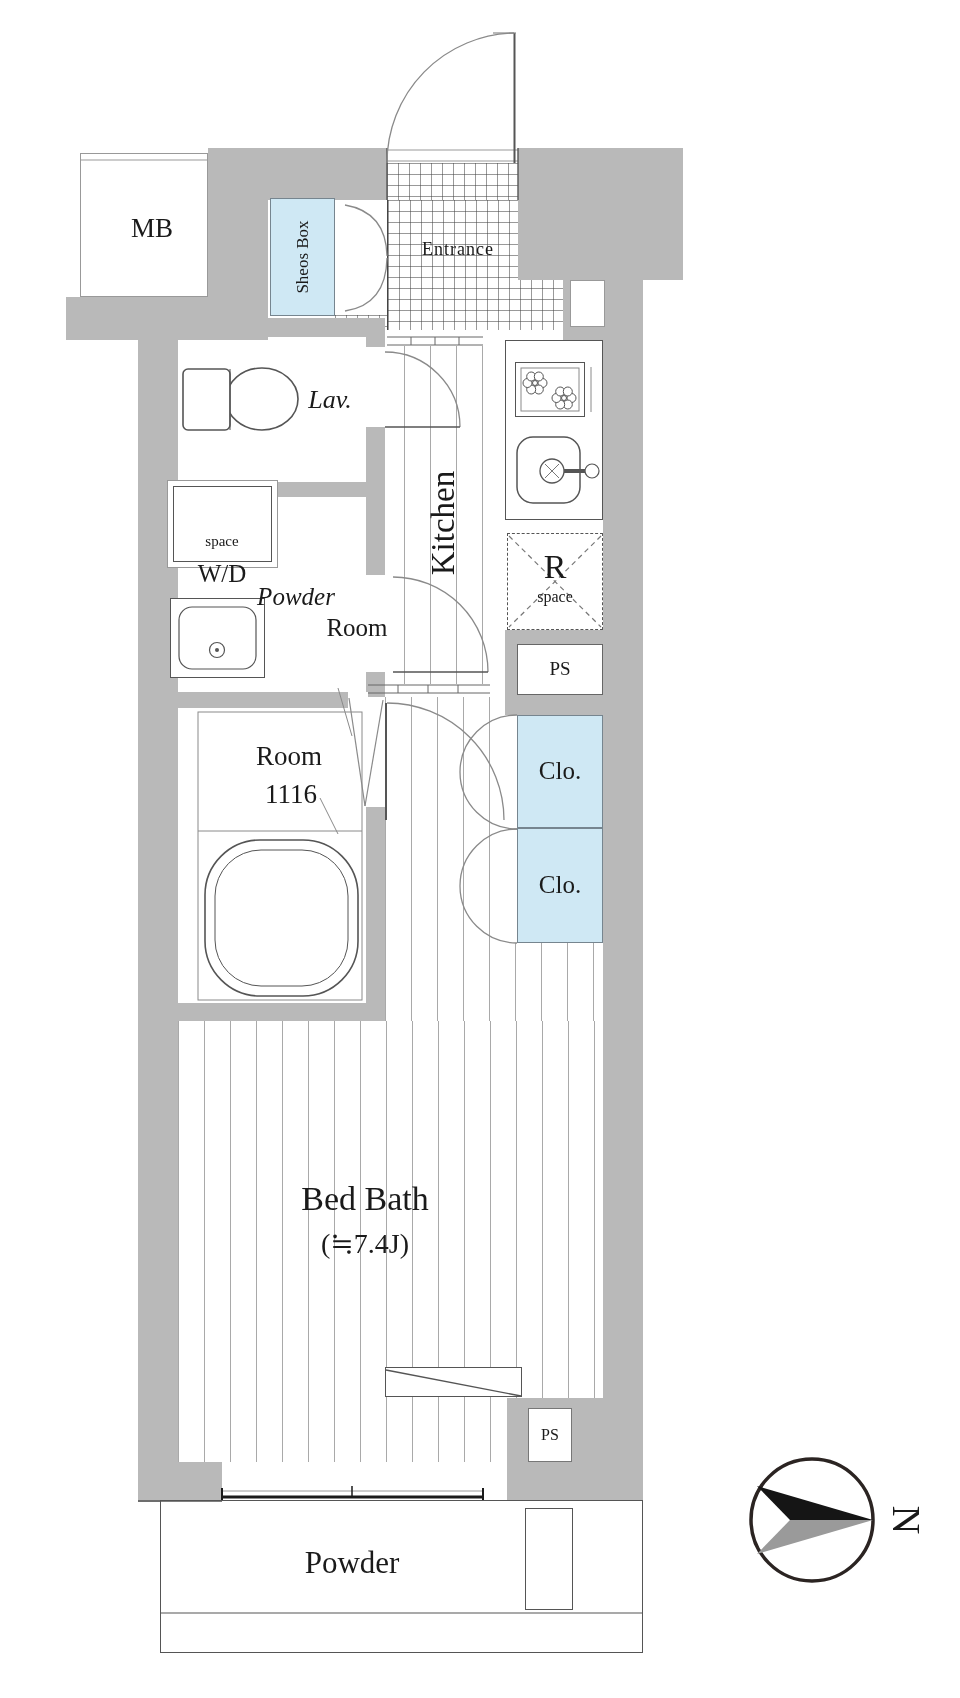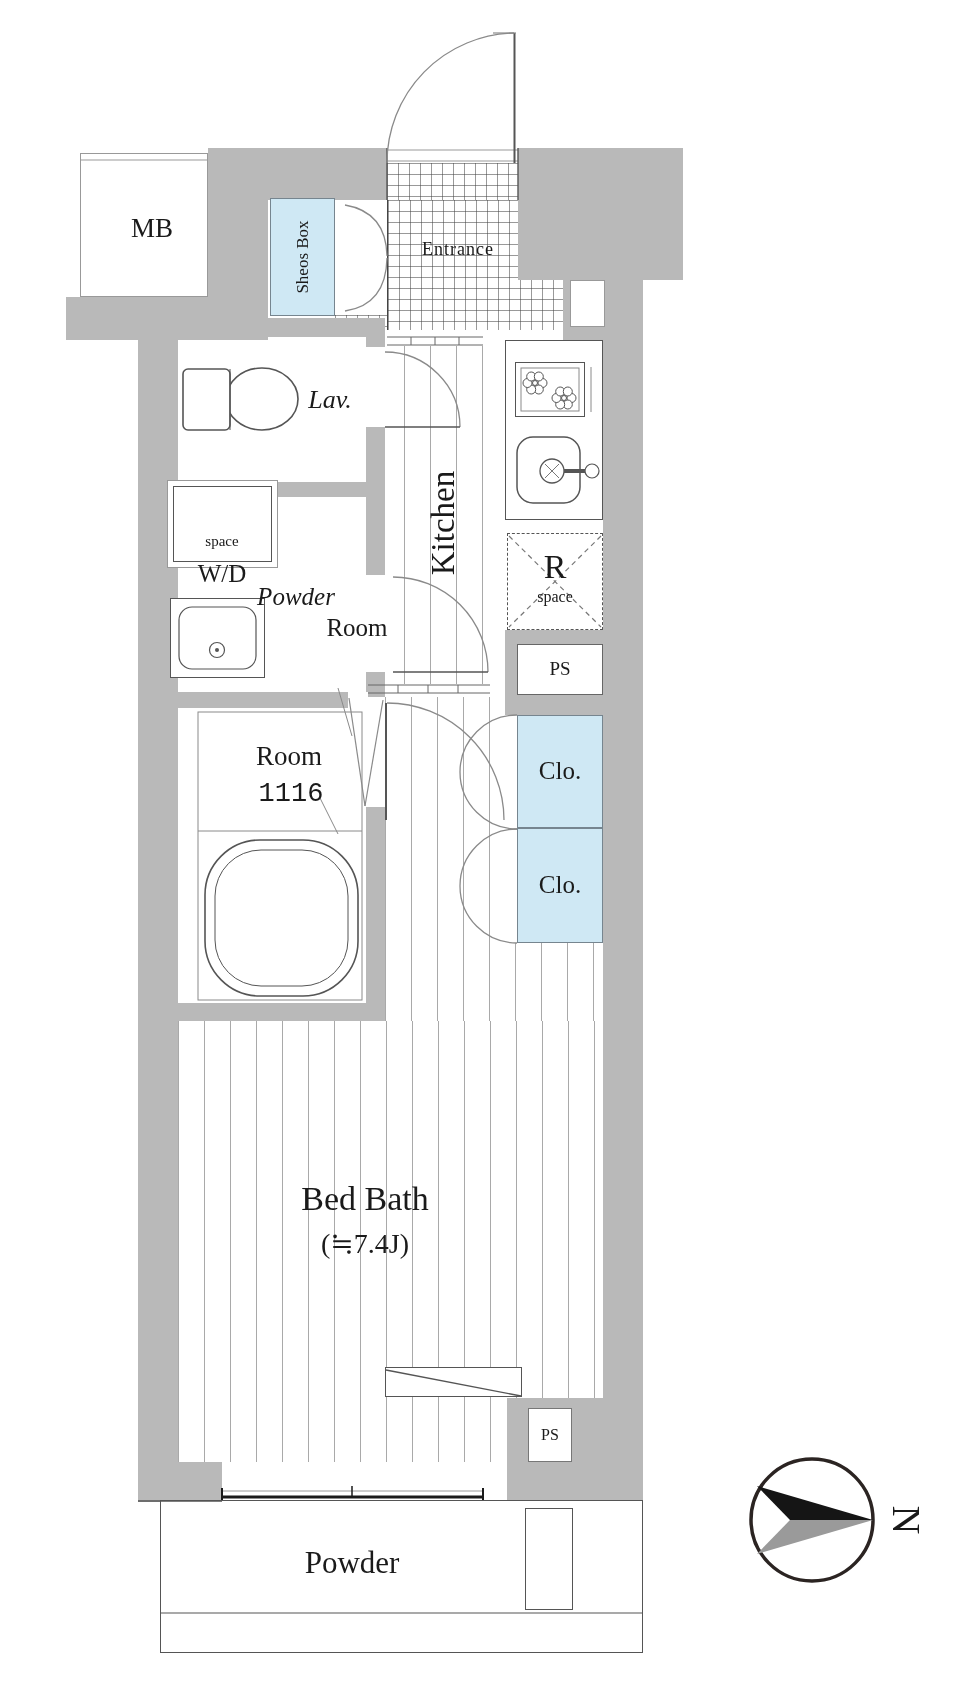--- a/index.html
+++ b/index.html
@@ -219,20 +219,20 @@
   <div class="lbl" style="left:222px;top:541px;font-size:15px;">space</div>
   <div class="lbl vert" style="left:443px;top:523px;font-size:33px;">Kitchen</div>
   <div class="lbl" style="left:296px;top:596px;font-size:25px;font-style:italic;">Powder</div>
   <div class="lbl" style="left:310px;top:627px;font-size:25px;margin-left:47px;">Room</div>
   <div class="lbl" style="left:555px;top:567px;font-size:34px;">R</div>
   <div class="lbl" style="left:555px;top:597px;font-size:16px;">space</div>
   <div class="lbl" style="left:560px;top:668px;font-size:19px;">PS</div>
   <div class="lbl" style="left:560px;top:770px;font-size:25px;">Clo.</div>
   <div class="lbl" style="left:560px;top:884px;font-size:25px;">Clo.</div>
   <div class="lbl" style="left:289px;top:756px;font-size:27px;">Room</div>
-  <div class="lbl" style="left:291px;top:794px;font-size:27px;font-family:Liberation Mono, monospace;">1116</div>
+  <div class="lbl" style="left:291px;top:794px;font-size:27px;">1116</div>
   <div class="lbl" style="left:365px;top:1199px;font-size:34px;">Bed Bath</div>
   <div class="lbl" style="left:365px;top:1244px;font-size:28px;">(≒7.4J)</div>
   <div class="lbl" style="left:550px;top:1435px;font-size:16px;">PS</div>
   <div class="lbl" style="left:352px;top:1562px;font-size:31px;">Powder</div>
   <div class="lbl" style="left:906px;top:1520px;font-size:40px;transform:translate(-50%,-50%) rotate(90deg);">N</div>
 
 </div>
 
 </body></html>

